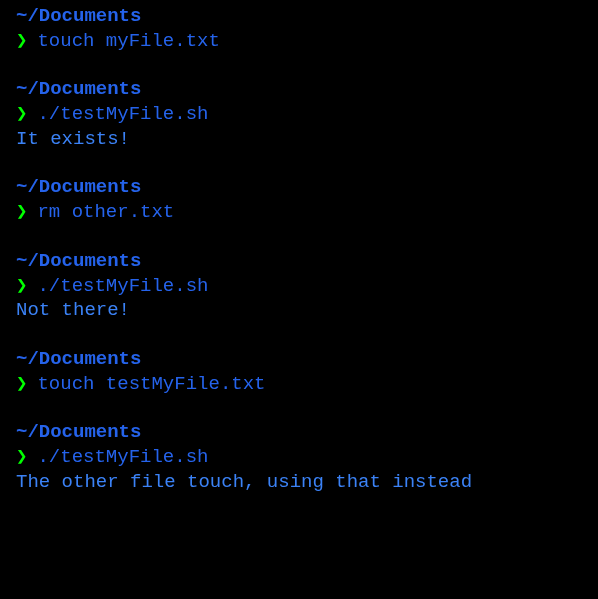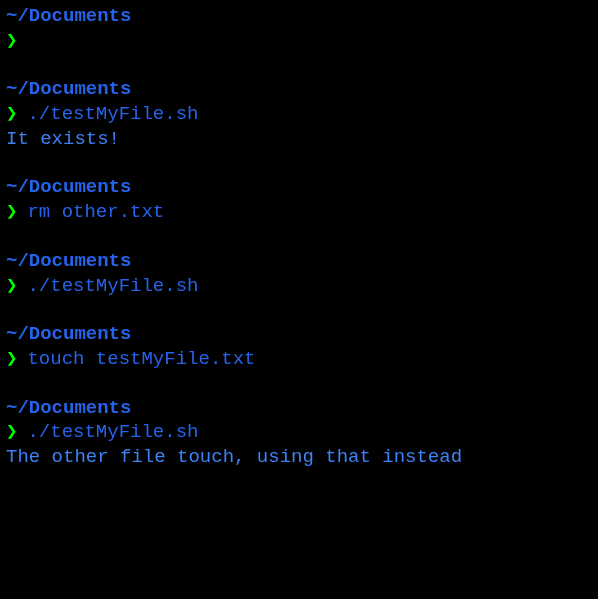--- a/index.html
+++ b/index.html
@@ -12,20 +12,21 @@
       font-family: 'Consolas', 'Monaco', 'Courier New', monospace;
       font-size: 19px;
       line-height: 1.3;
       padding: 4px 6px;
       width: 598px;
       height: 599px;
       overflow: hidden;
     }
     .block {
       margin-bottom: 24px;
+      margin-left: 10px;
     }
     .block:last-child {
       margin-bottom: 0;
     }
     .path {
       color: #2563eb;
       font-weight: bold;
     }
     .prompt-line {
       display: flex;
@@ -43,20 +44,21 @@
       color: #3b82f6;
     }
   </style>
 </head>
 <body>
 
 <div class="block">
   <div class="path">~/Documents</div>
   <div class="prompt-line">
     <span class="prompt-symbol">❯</span>
+    <span class="command">touch myFile.txt</span>
   </div>
 </div>
 
 <div class="block">
   <div class="path">~/Documents</div>
   <div class="prompt-line">
     <span class="prompt-symbol">❯</span>
     <span class="command">./testMyFile.sh</span>
   </div>
   <div class="output">It exists!</div>
@@ -69,20 +71,21 @@
     <span class="command">rm other.txt</span>
   </div>
 </div>
 
 <div class="block">
   <div class="path">~/Documents</div>
   <div class="prompt-line">
     <span class="prompt-symbol">❯</span>
     <span class="command">./testMyFile.sh</span>
   </div>
+  <div class="output">Not there!</div>
 </div>
 
 <div class="block">
   <div class="path">~/Documents</div>
   <div class="prompt-line">
     <span class="prompt-symbol">❯</span>
     <span class="command">touch testMyFile.txt</span>
   </div>
 </div>
 

